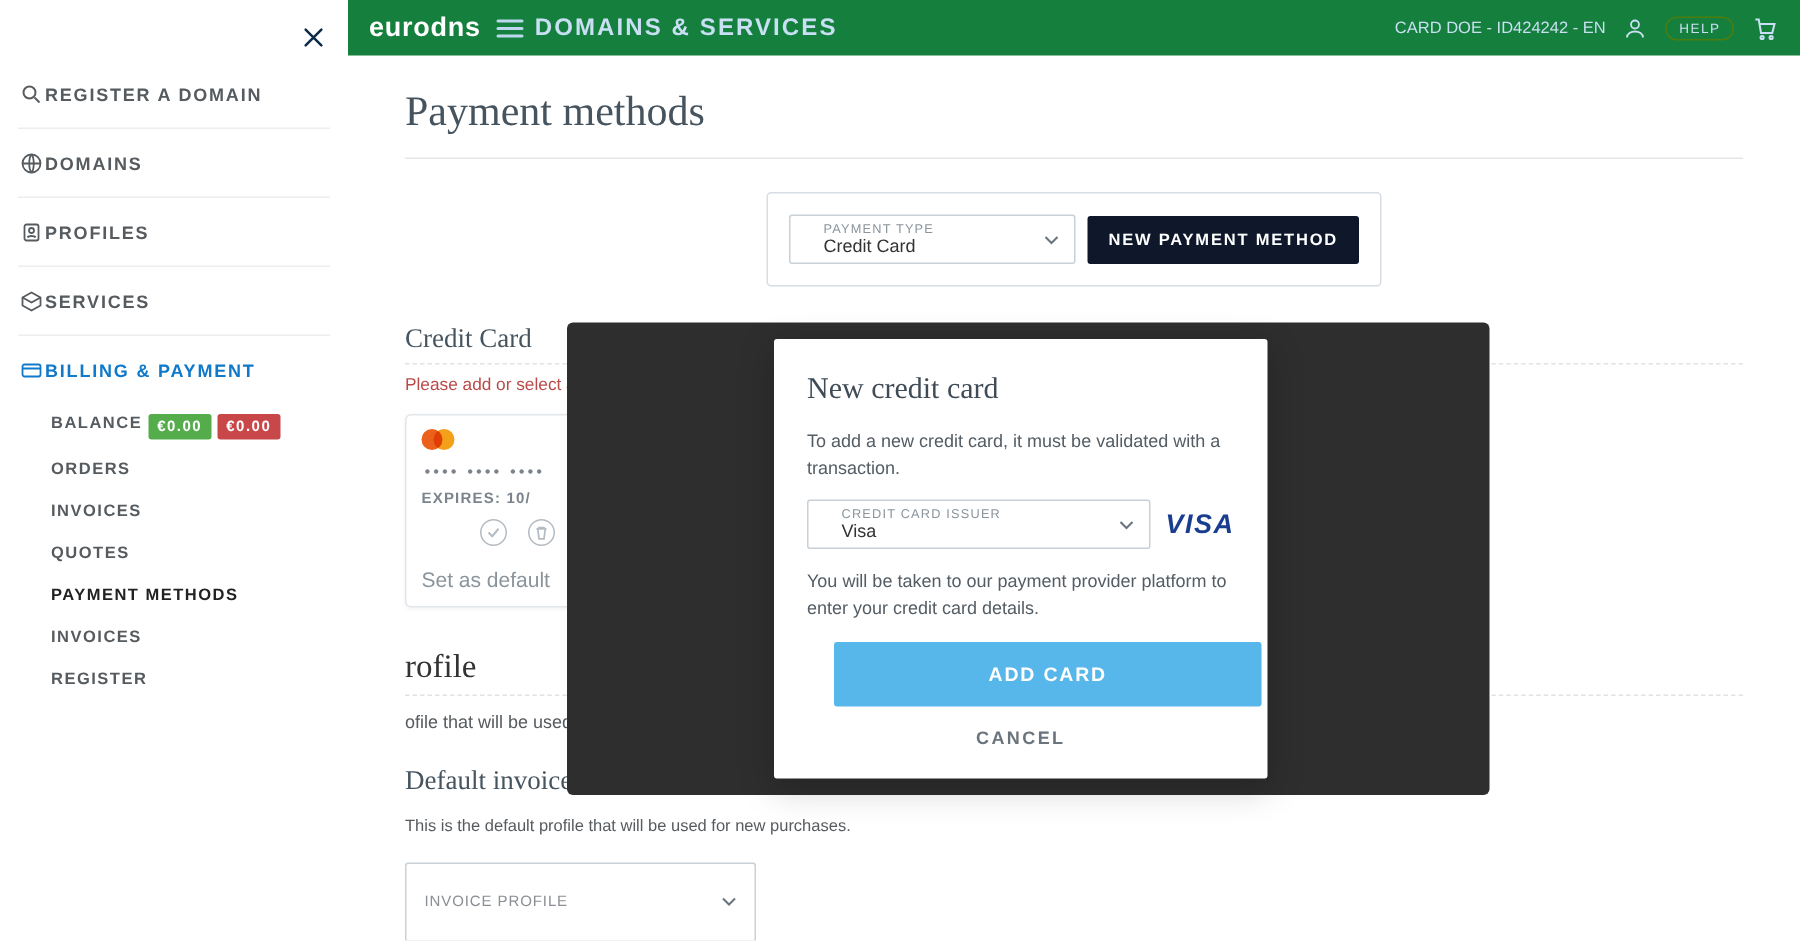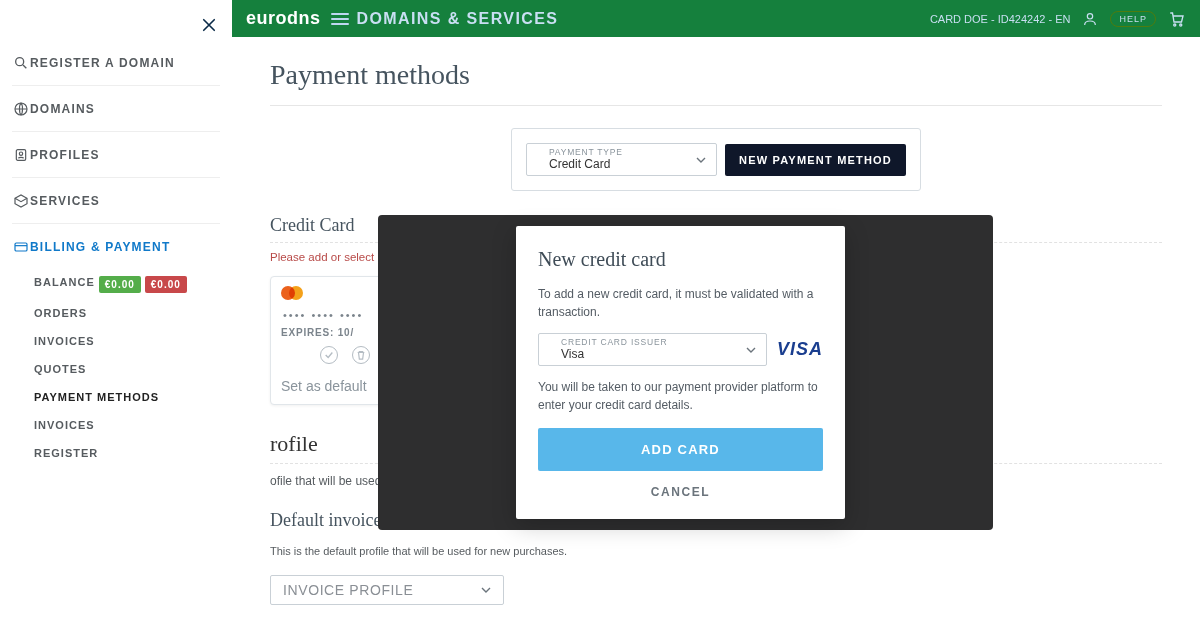--- a/index.html
+++ b/index.html
@@ -32,41 +32,41 @@
 
   
   .main { position: absolute; left: 232px; top: 37px; right: 0; bottom: 0; padding: 22px 38px; }
   h1.page-title { font-family: Georgia, 'Times New Roman', serif; font-weight: 400; font-size: 28px; color: #46545f; border-bottom: 1px solid #e6e6e6; padding-bottom: 14px; margin-bottom: 22px;}
   .pm-block { width: 410px; margin: 0 auto 24px auto; border: 1px solid #d7dde2; border-radius: 3px; padding: 14px 14px; display: flex; gap: 8px; align-items: center;}
   .labeled-select { position: relative; flex: 1; background: #fff; border: 1px solid #c9d0d6; border-radius: 2px; padding: 3px 10px 4px 22px; }
   .labeled-select .mini-label { font-size: 8.5px; letter-spacing: 0.8px; color: #8a949c; text-transform: uppercase;}
   .labeled-select .value { font-size: 12px; color: #333; }
   .labeled-select .chev { position: absolute; right: 10px; top: 50%; transform: translateY(-50%); }
   .btn { background: #0f172a; color: #fff; border: none; border-radius: 2px; padding: 10px 14px; font-size: 11px; font-weight: 700; letter-spacing: 1.2px; cursor: pointer;}
-  .btn.light { background: #58b7ea; padding: 14px 0; width: 100%; font-size: 13px;}
+  .btn.light { background: #58b7ea; padding: 14px 0; width: 100%; font-size: 13px; margin-left: 18px;}
 
   h2.section { font-family: Georgia, 'Times New Roman', serif; font-weight: 400; font-size: 18px; color: #46545f; margin-top: 8px; border-bottom: 1px dashed #e2e2e2; padding-bottom: 6px;}
   .warn { color: #b84a48; font-size: 11.5px; line-height: 1.5; margin-top: 6px; }
   .info { color: #565b5f; font-size: 12px; line-height: 1.6; margin-top: 6px; }
 
   .card-tile { width: 150px; background: #fff; border: 1px solid #e1e6ea; border-radius: 4px; box-shadow: 0 1px 3px rgba(0,0,0,0.06); padding: 8px 10px 10px 10px; margin-top: 10px; font-size: 10px; color: #6b747c;}
   .card-tile .dots { letter-spacing: 2px; font-size: 11px; color: #7b848c; margin: 8px 0 6px 2px; }
   .card-tile .exp { font-size: 10px; letter-spacing: 0.8px; font-weight: 600; color: #7b848c;}
   .card-tile .row-icons { display:flex; gap:14px; justify-content:center; margin:8px 0 4px 0;}
   .card-tile .row-icons span { width:18px; height:18px; border:1.5px solid #b4bcc3; border-radius:50%; display:inline-flex; align-items:center; justify-content:center;}
   .card-tile .default { font-size:14px; color:#8a949c; margin-top:14px;}
   .mc-logo { position:relative; width:24px; height:16px; }
   .mc-logo::before, .mc-logo::after { content:""; position:absolute; width:14px; height:14px; border-radius:50%; top:1px;}
   .mc-logo::before { left:0; background:#eb611c;}
   .mc-logo::after { left:8px; background:#f4a11a; mix-blend-mode:multiply;}
 
   h2.profile-title { font-family: Georgia, 'Times New Roman', serif; font-weight: 400; font-size: 22px; margin-top: 26px; border-bottom: 1px dashed #e2e2e2; padding-bottom: 6px;}
   .profile-desc { font-size: 12px; color: #565b5f; margin-top: 10px; }
   .profile-select-wrap { margin-top: 14px; }
-  .profile-select { width: 234px; border: 1px solid #c9d0d6; border-radius: 2px; padding: 6px 12px; font-size: 14px; color:#8a8f95; letter-spacing:0.6px; display:flex; justify-content:space-between; align-items:center;}
+  .profile-select { width: 234px; border: 1px solid #c9d0d6; border-radius: 2px; padding: 20px 12px; font-size: 10px; color:#8a8f95; letter-spacing:0.6px; display:flex; justify-content:space-between; align-items:center;}
 
   
   .big-panel { position:absolute; top:215px; left:378px; width:615px; height:315px; background:#2e2e2f; border-radius:4px;}
 
   
   .modal { position:absolute; left:516px; top:226px; width:329px; background:#fff; border-radius:2px; box-shadow:0 6px 24px rgba(0,0,0,0.22); padding:22px 22px 20px 22px;}
   .modal h3 { font-family: Georgia, 'Times New Roman', serif; font-weight:400; font-size:20px; color:#3f4c57; margin-bottom:14px;}
   .modal p { font-size:12px; color:#545c64; line-height:1.5; }
   .issuer-row { display:flex; gap:10px; align-items:center; margin:12px 0;}
   .visa-mark { font-family: Arial, sans-serif; font-weight:900; font-style:italic; color:#1a3e8f; font-size:18px; letter-spacing:1px;}

